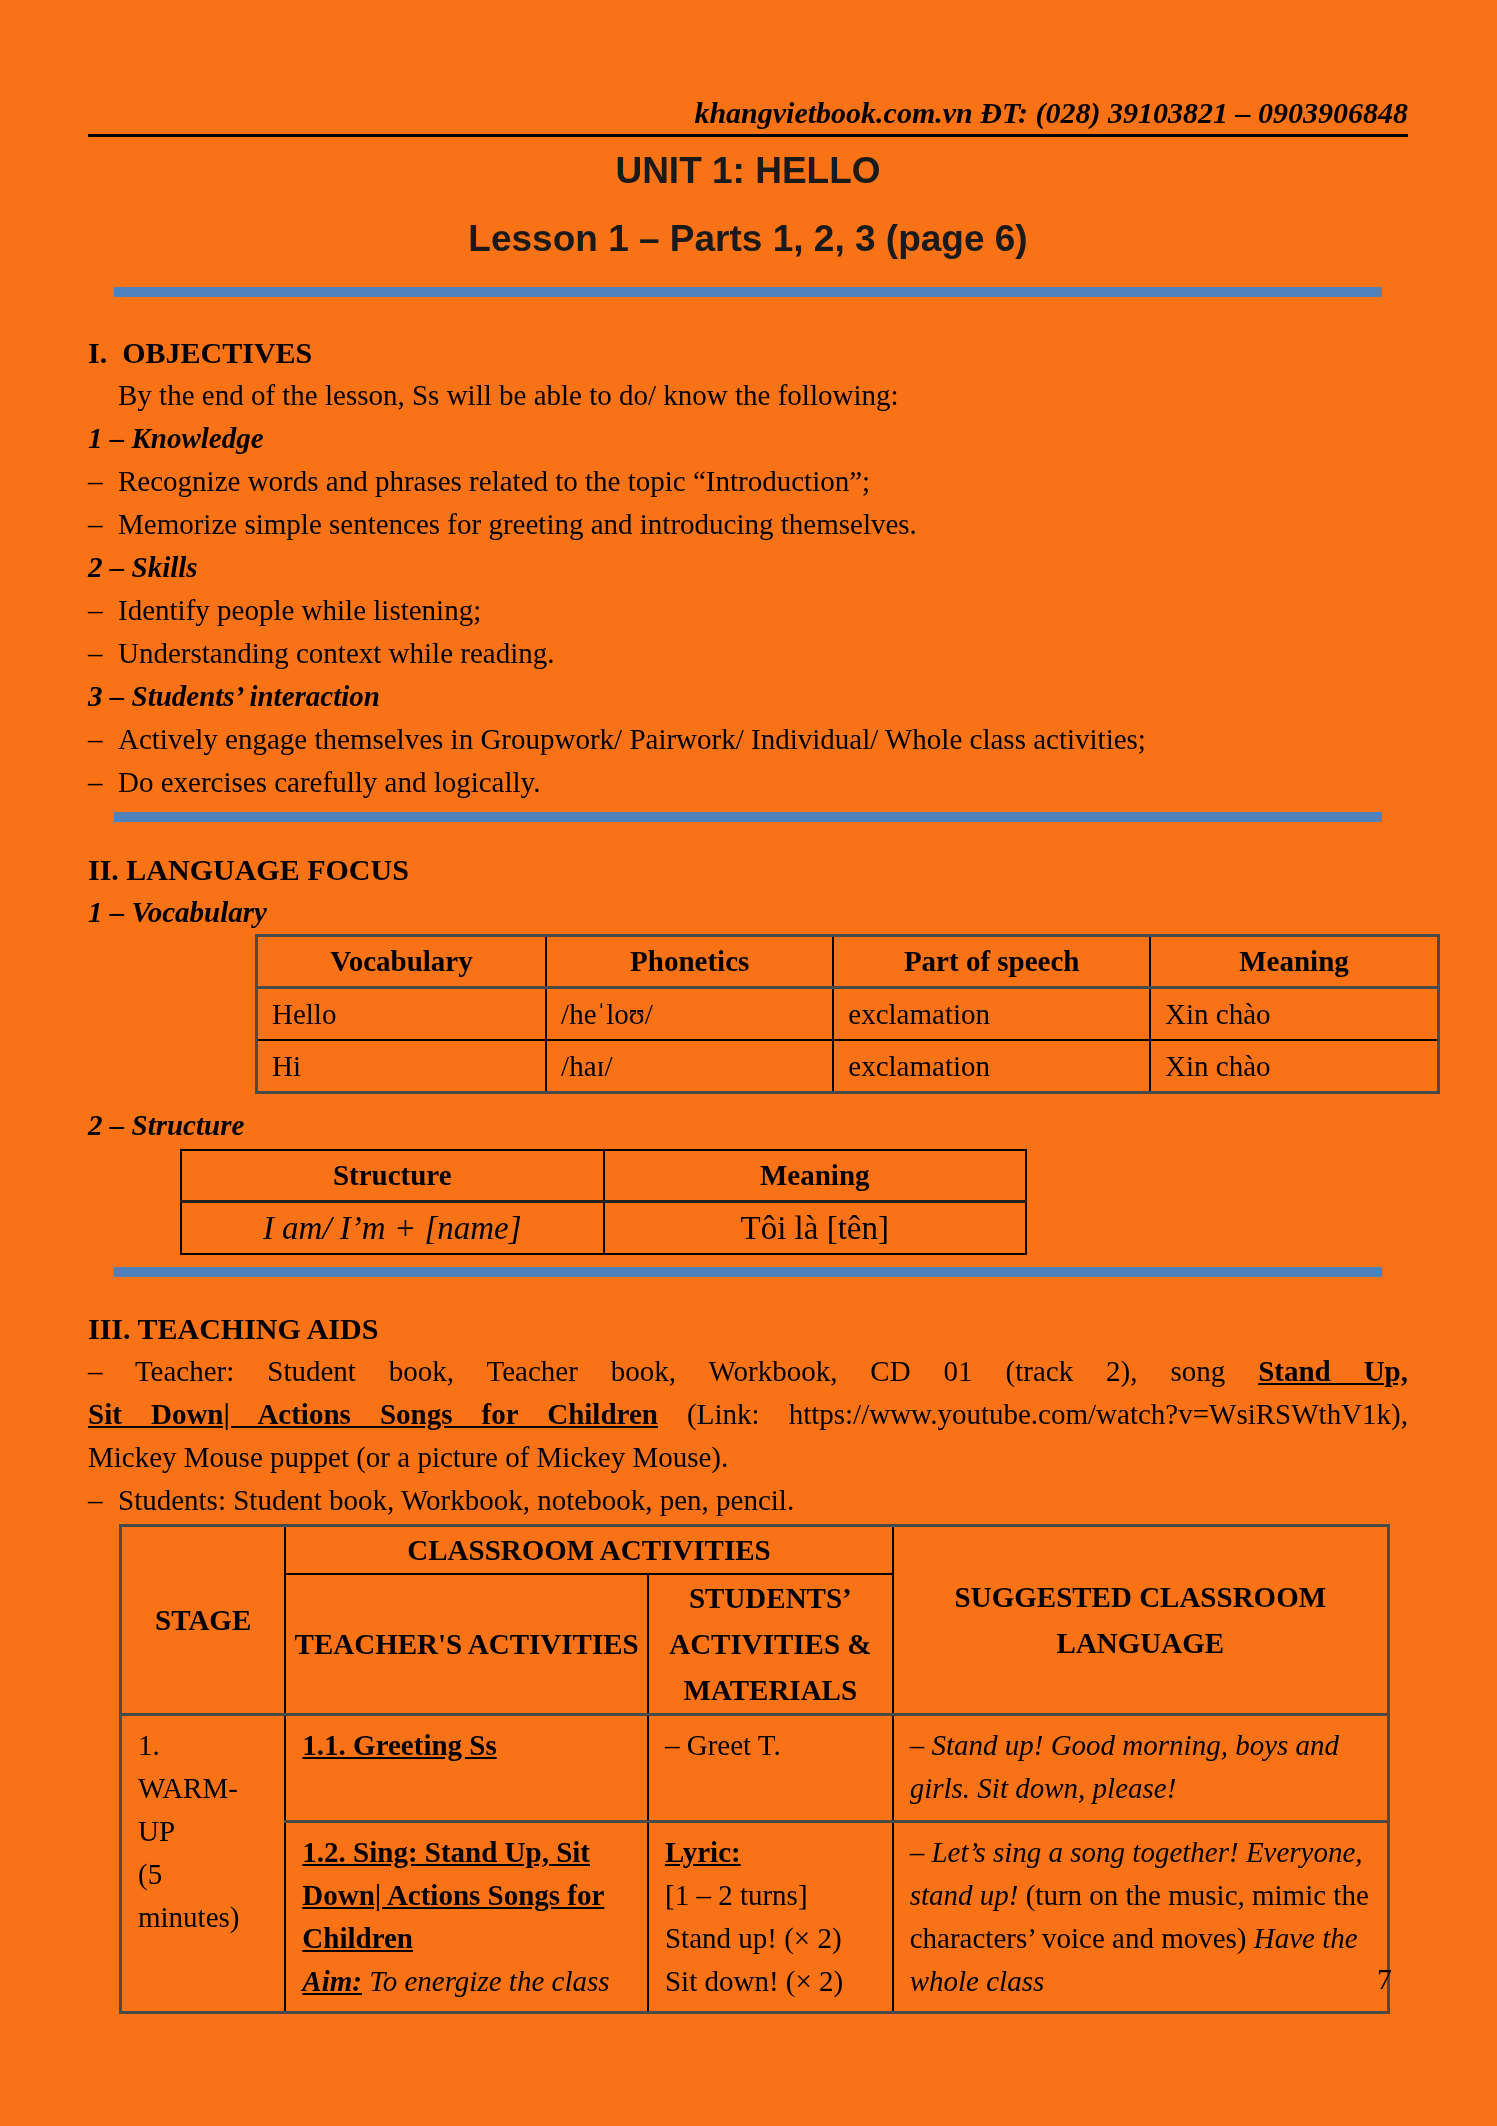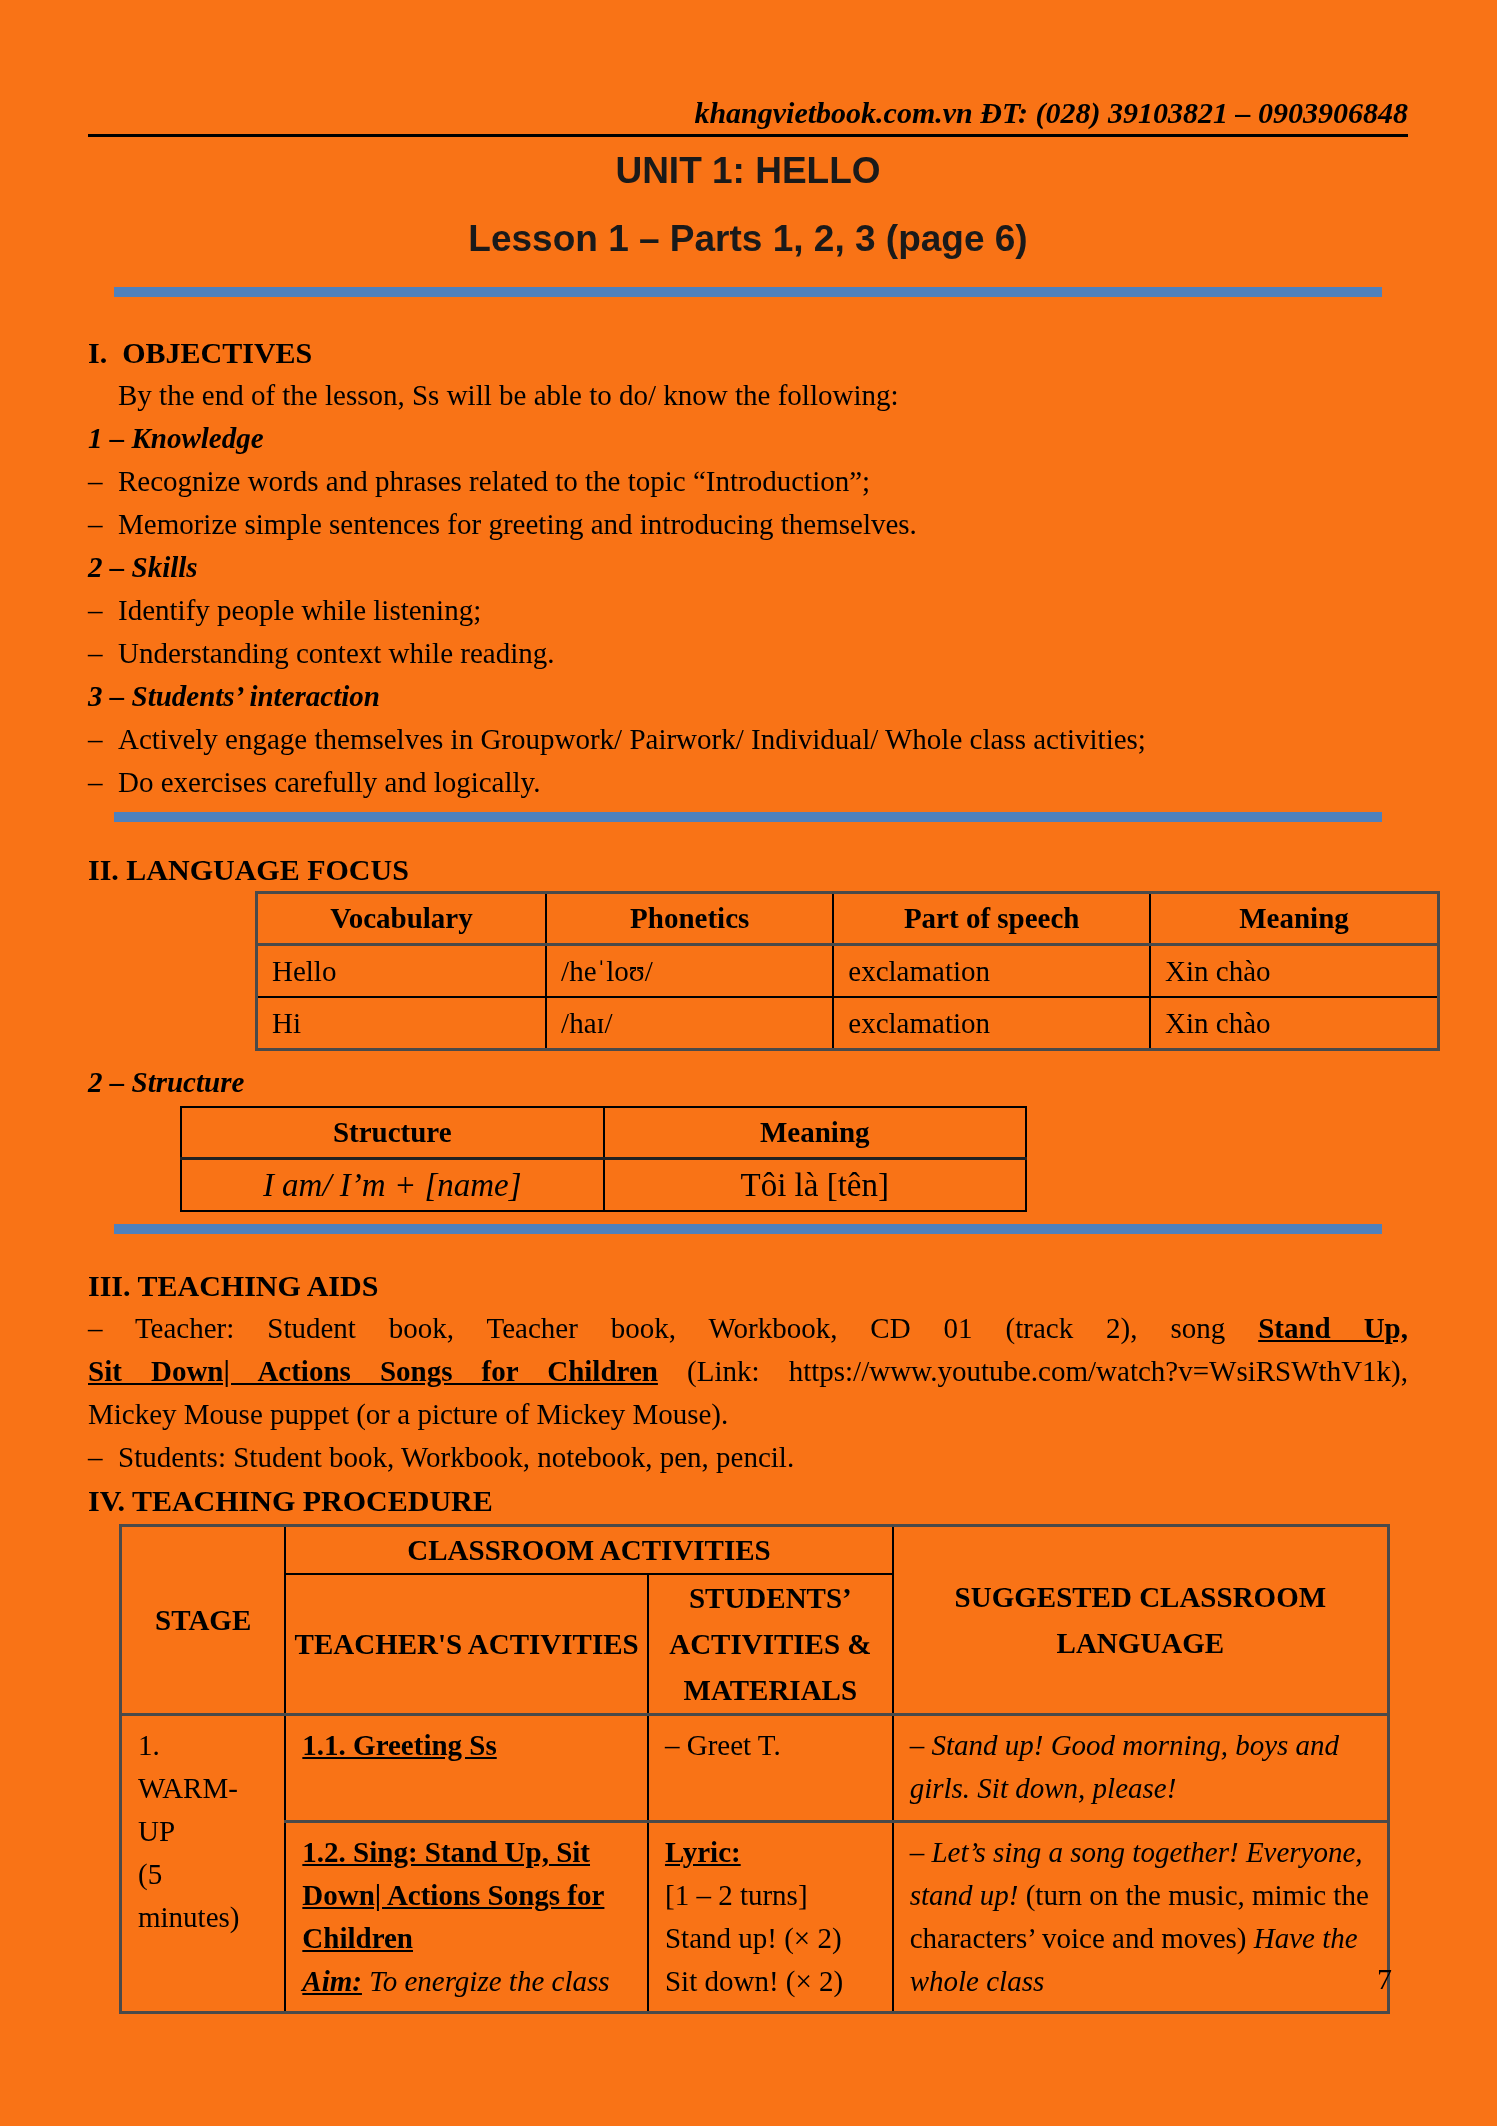--- a/index.html
+++ b/index.html
@@ -148,20 +148,21 @@
       <span class="btext">Actively engage themselves in Groupwork/ Pairwork/ Individual/ Whole class activities;</span>
     </div>
     <div class="bullet">
       <span class="dash">–</span>
       <span class="btext">Do exercises carefully and logically.</span>
     </div>
 
     <div class="blue-bar tight" style="background: rgb(79, 129, 189);"></div>
 
     <div class="sec-heading mt26">II. LANGUAGE FOCUS</div>
+    <p class="line subhead">1 – Vocabulary</p>
 
     <table class="vocab">
       <colgroup>
           <col style="width:24.5%">
           <col style="width:24.3%">
           <col style="width:26.8%">
           <col style="width:24.4%">
         </colgroup>
       <thead>
         <tr>
@@ -212,21 +213,20 @@
 
     <div class="sec-heading mt30">III. TEACHING AIDS</div>
     <div class="para justify-full"><span>– Teacher: Student book, Teacher book, Workbook, CD 01 (track 2), song </span><span class="sg-b">Stand Up,</span></div>
     <div class="para justify-full"><span class="sg-b">Sit Down| Actions Songs for Children</span><span> (Link: https://www.youtube.com/watch?v=WsiRSWthV1k),</span></div>
     <div class="para"><span>Mickey Mouse puppet (or a picture of Mickey Mouse).</span></div>
     <div class="bullet">
       <span class="dash">–</span>
       <span class="btext">Students: Student book, Workbook, notebook, pen, pencil.</span>
     </div>
 
-    <div class="sec-heading">IV. TEACHING PROCEDURE</div>
 
     <table class="proc">
       <colgroup>
           <col style="width:13%">
           <col style="width:28.6%">
           <col style="width:19.3%">
           <col style="width:39.1%">
         </colgroup>
       <tbody>
         <tr class="h1">

